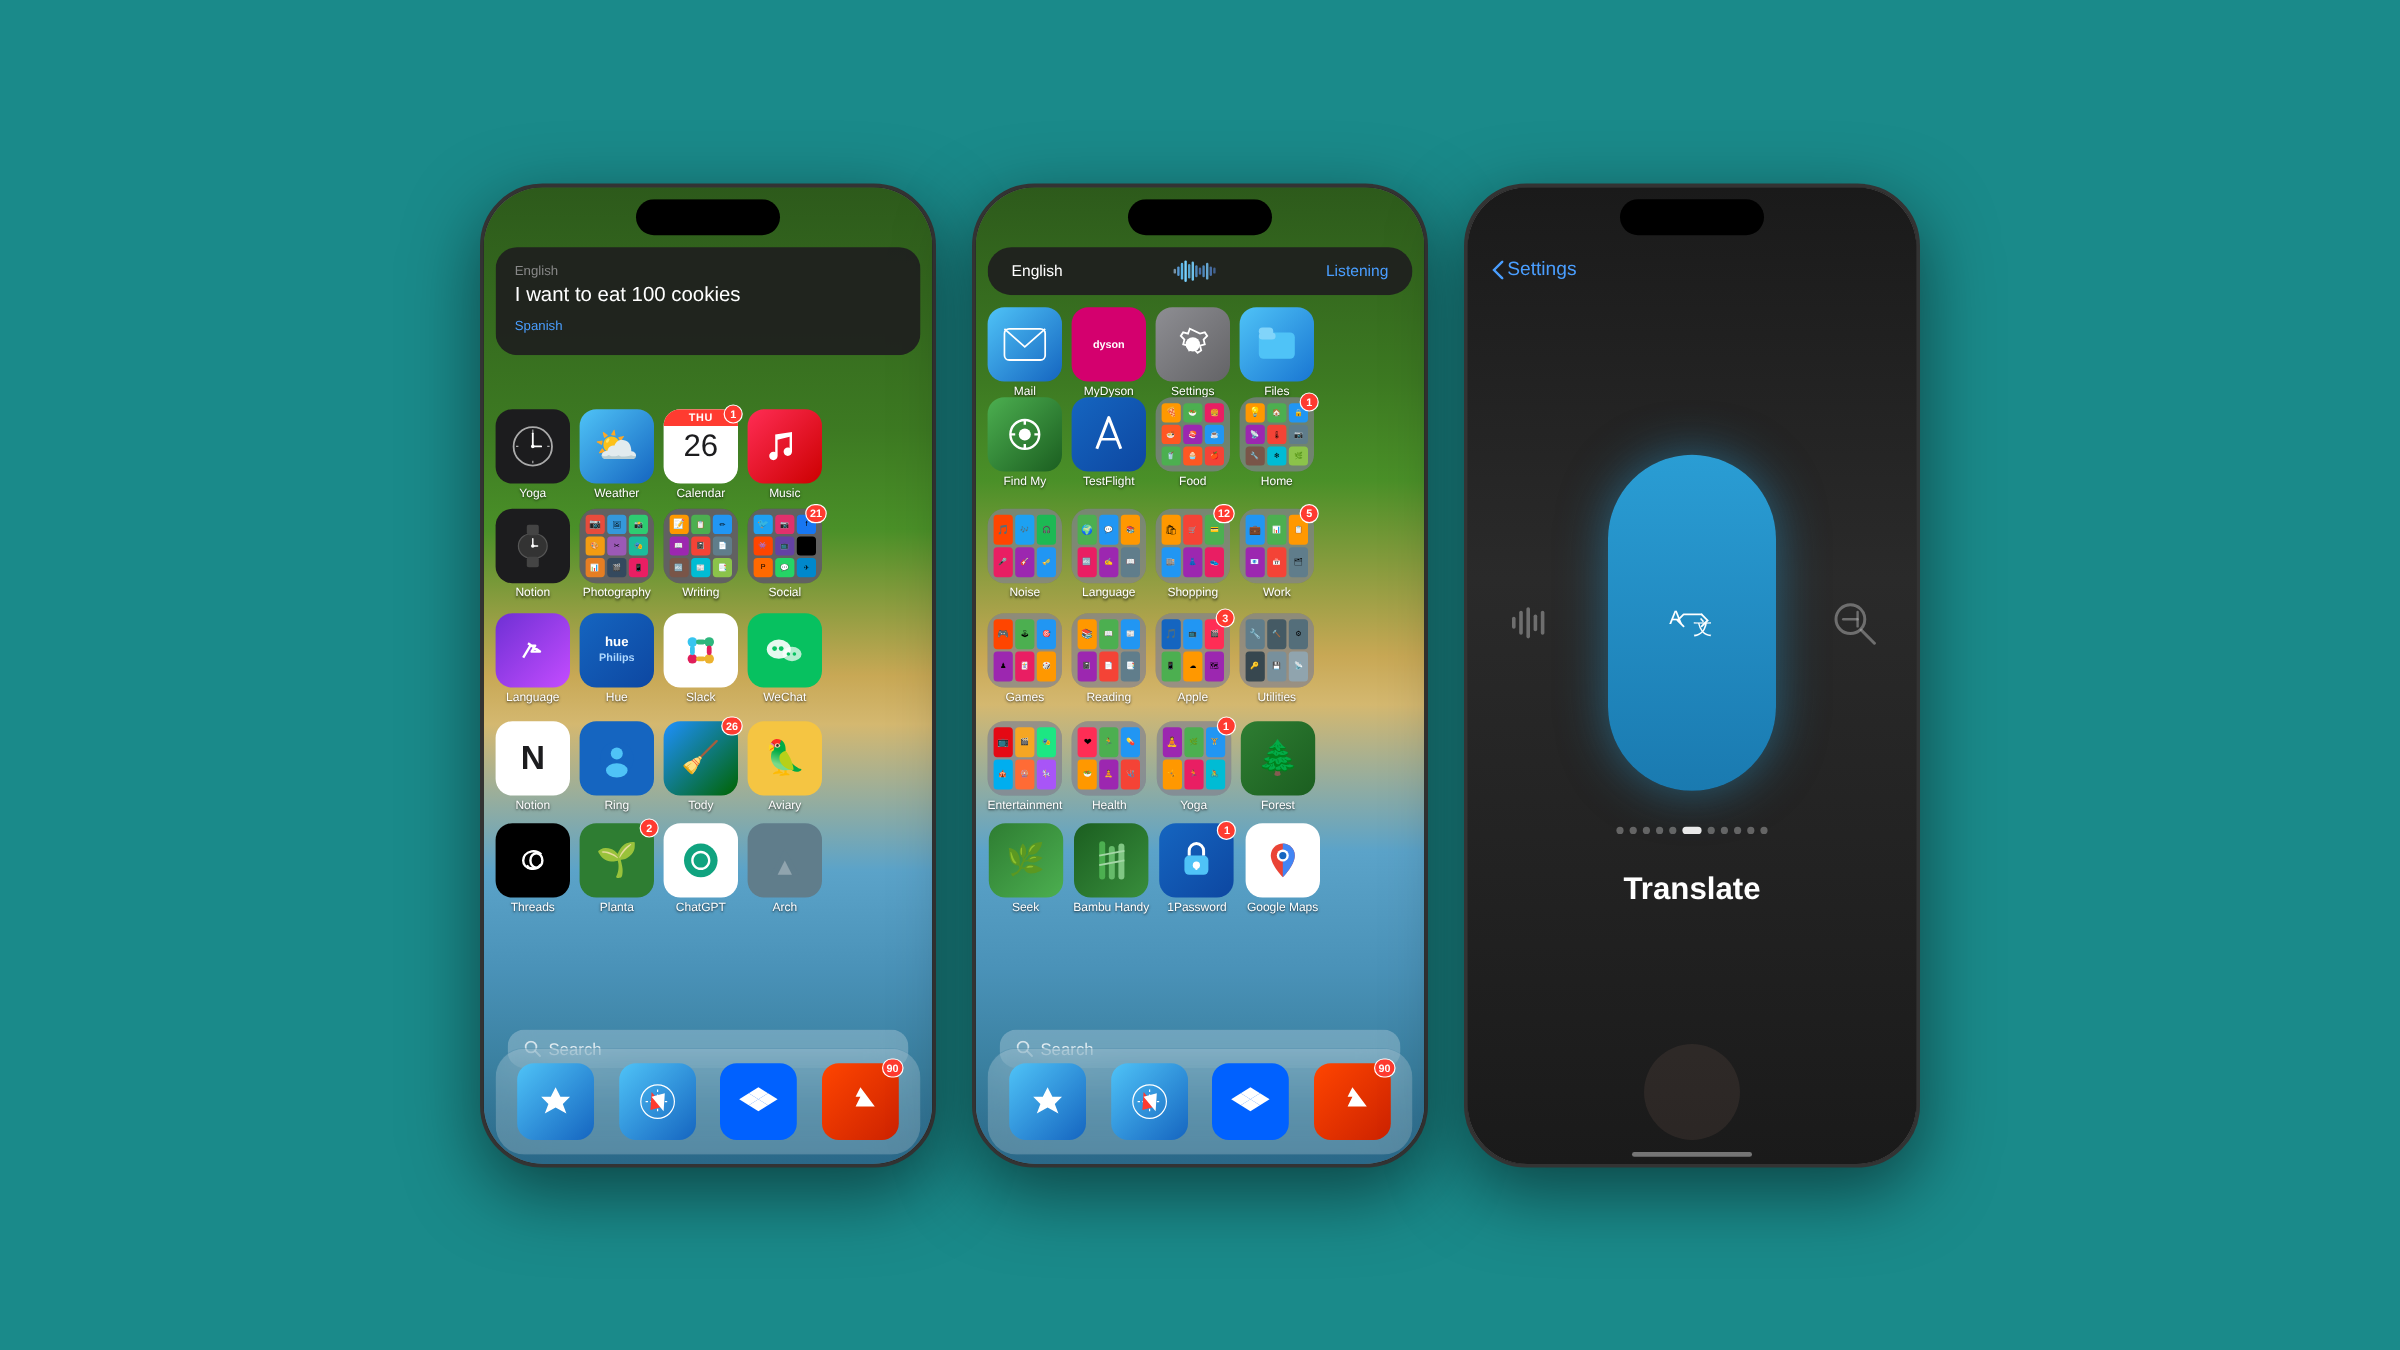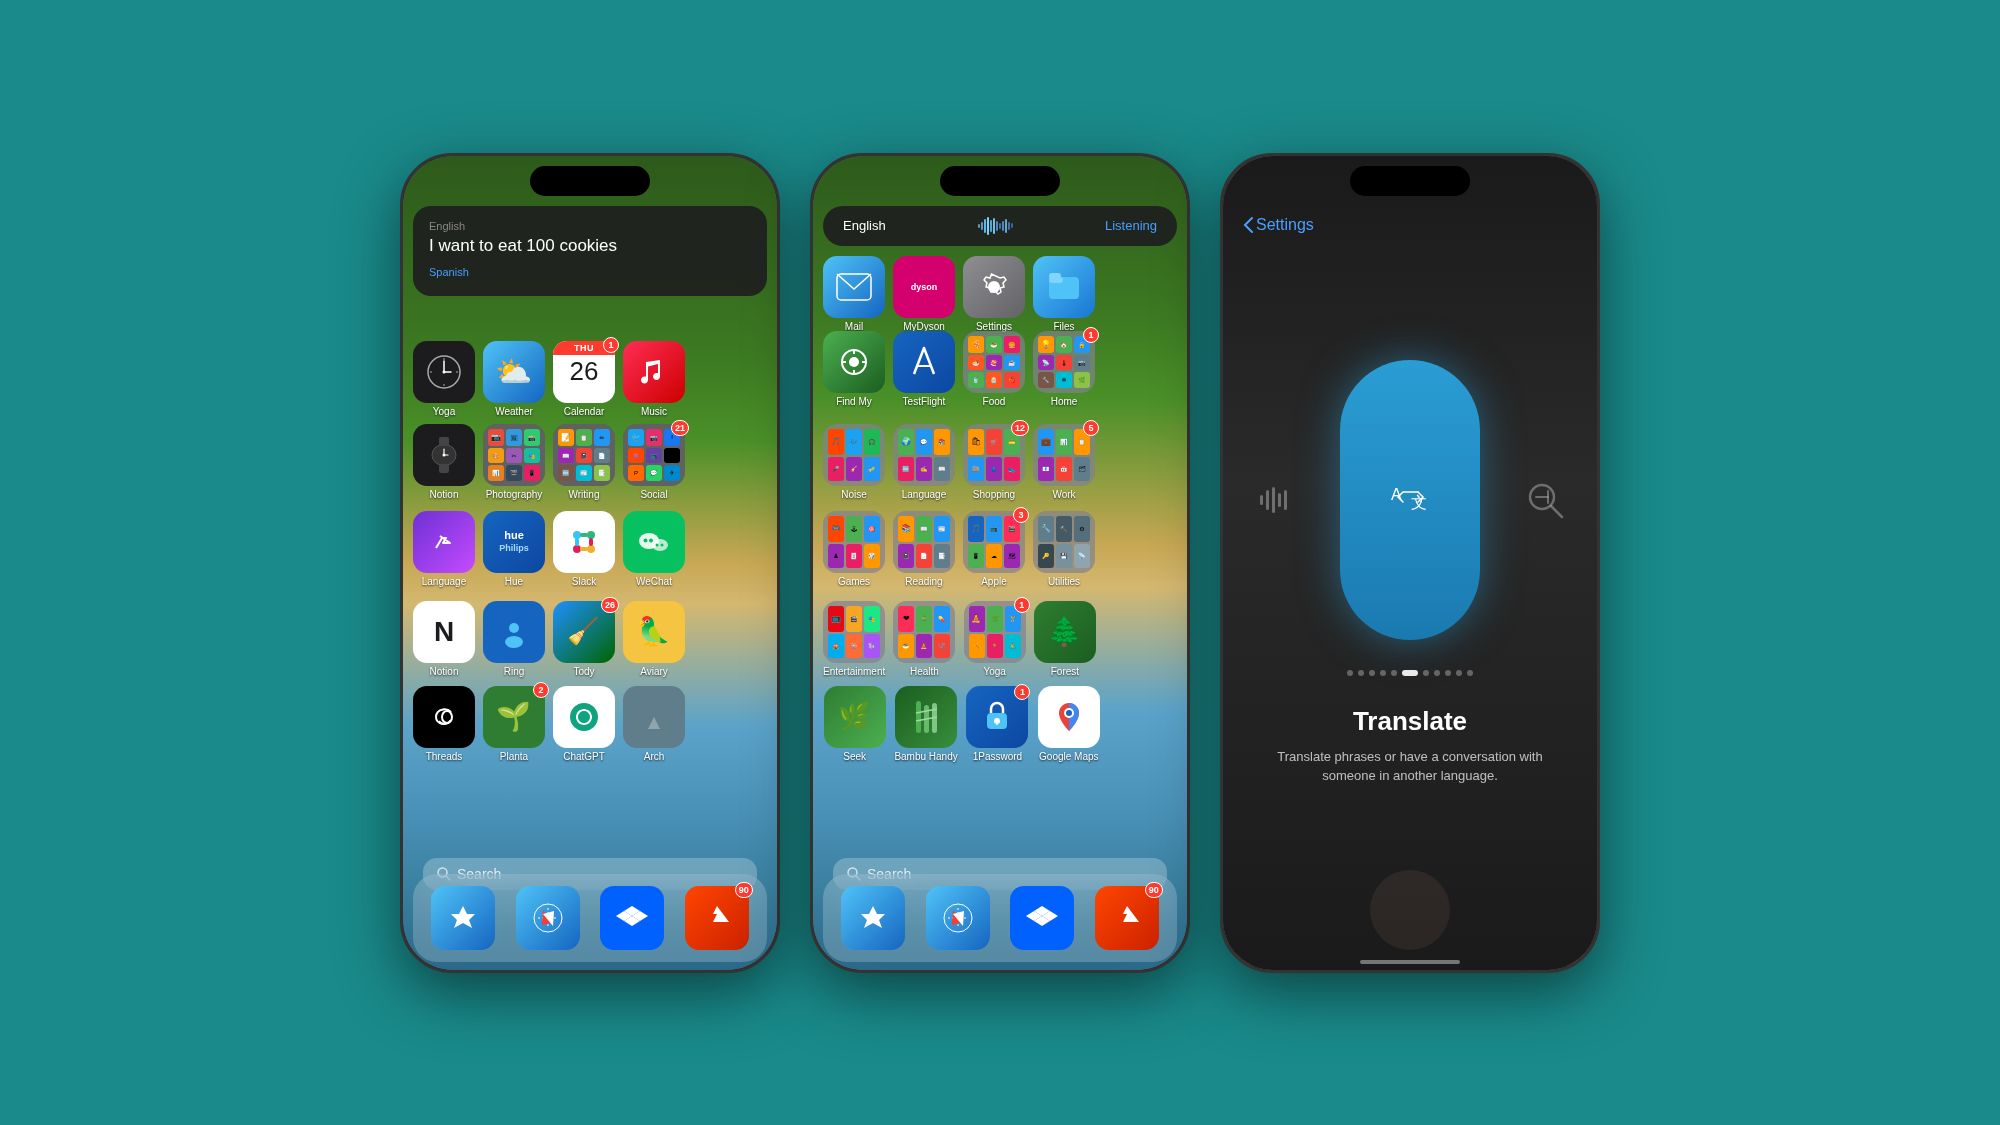--- a/index.html
+++ b/index.html
@@ -1227,21 +1227,20 @@
           <div class="page-dot active"></div>
           <div class="page-dot"></div>
           <div class="page-dot"></div>
           <div class="page-dot"></div>
           <div class="page-dot"></div>
           <div class="page-dot"></div>
         </div>
 
         <div class="translate-label">Translate</div>
 
-        <div class="translate-desc">Translate phrases or have a conversation with someone in another language.</div>
 
       </div>
 
       <div class="home-indicator"></div>
 
       <div style="position:absolute;bottom:20px;left:50%;transform:translateX(-50%);width:80px;height:80px;border-radius:50%;background:rgba(100,80,70,0.4);opacity:0.6;"></div>
 
     </div>
   </div>
 </div>

